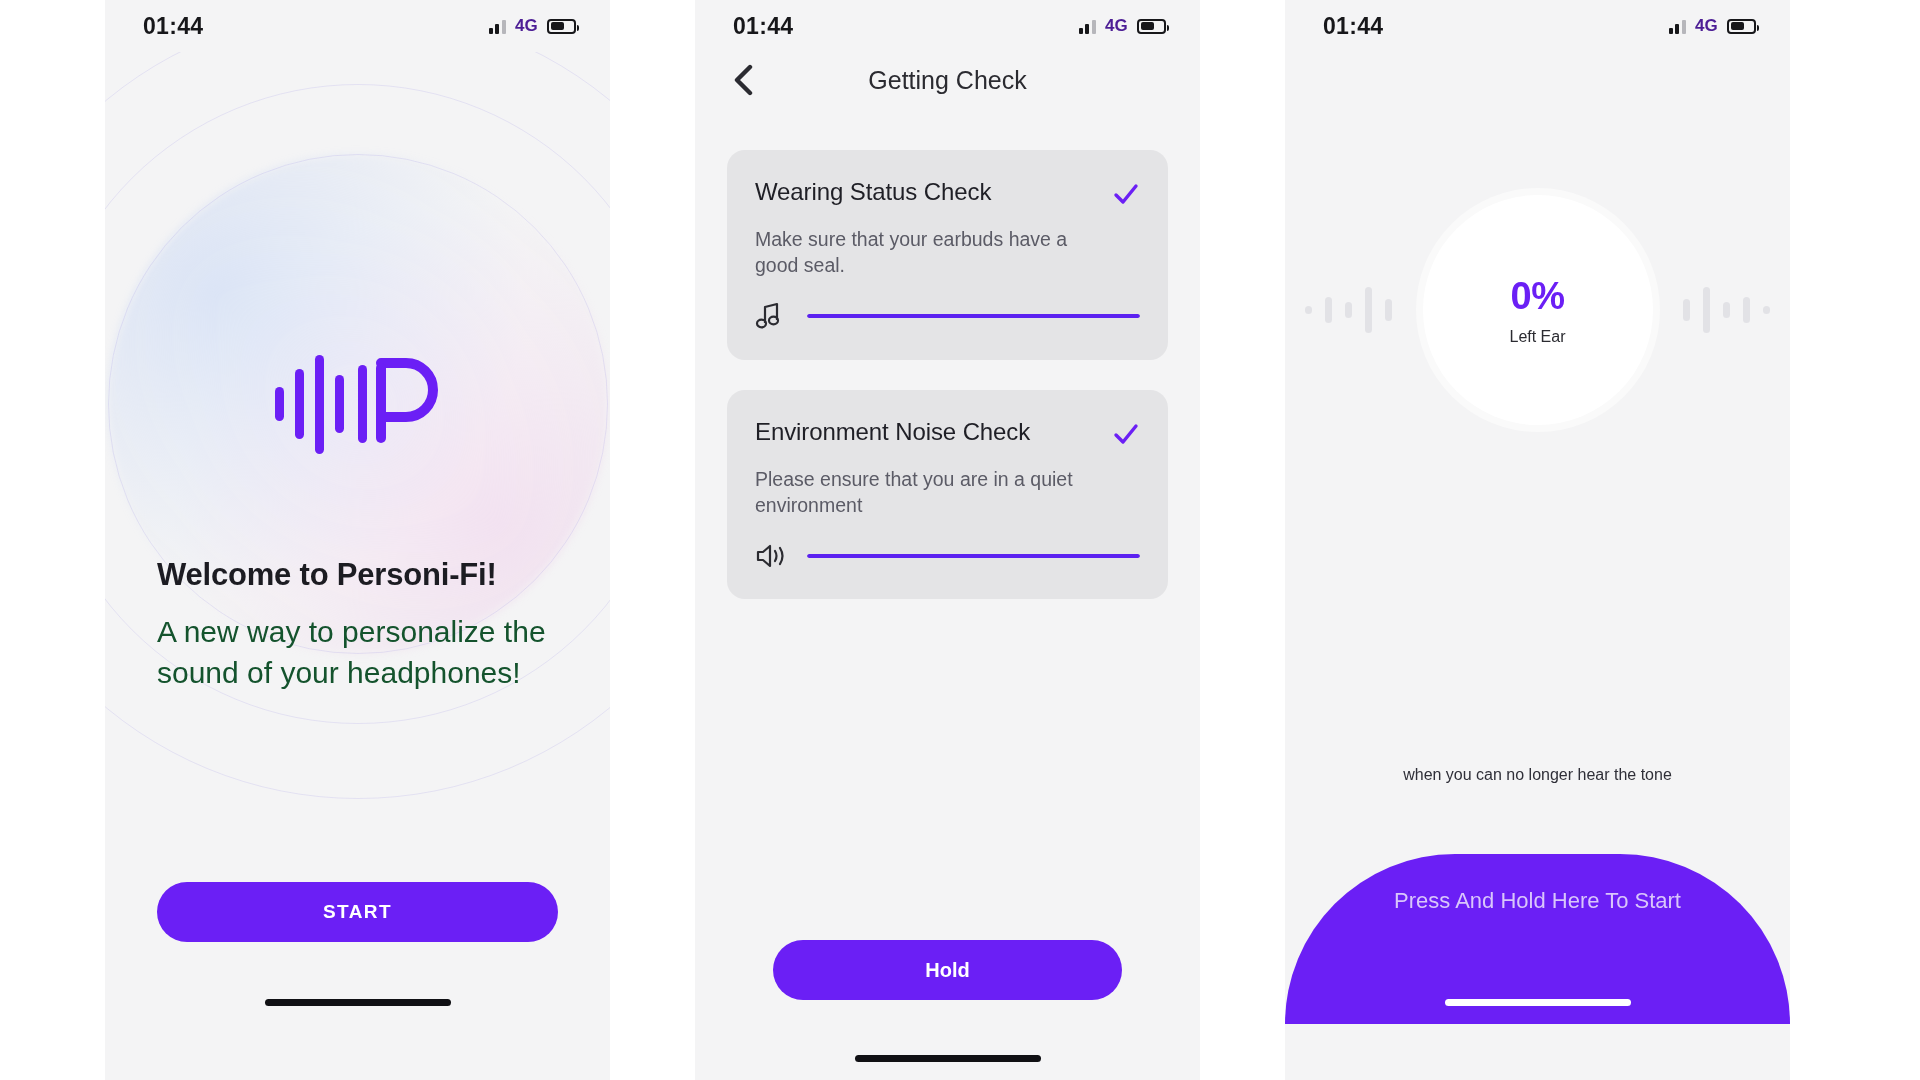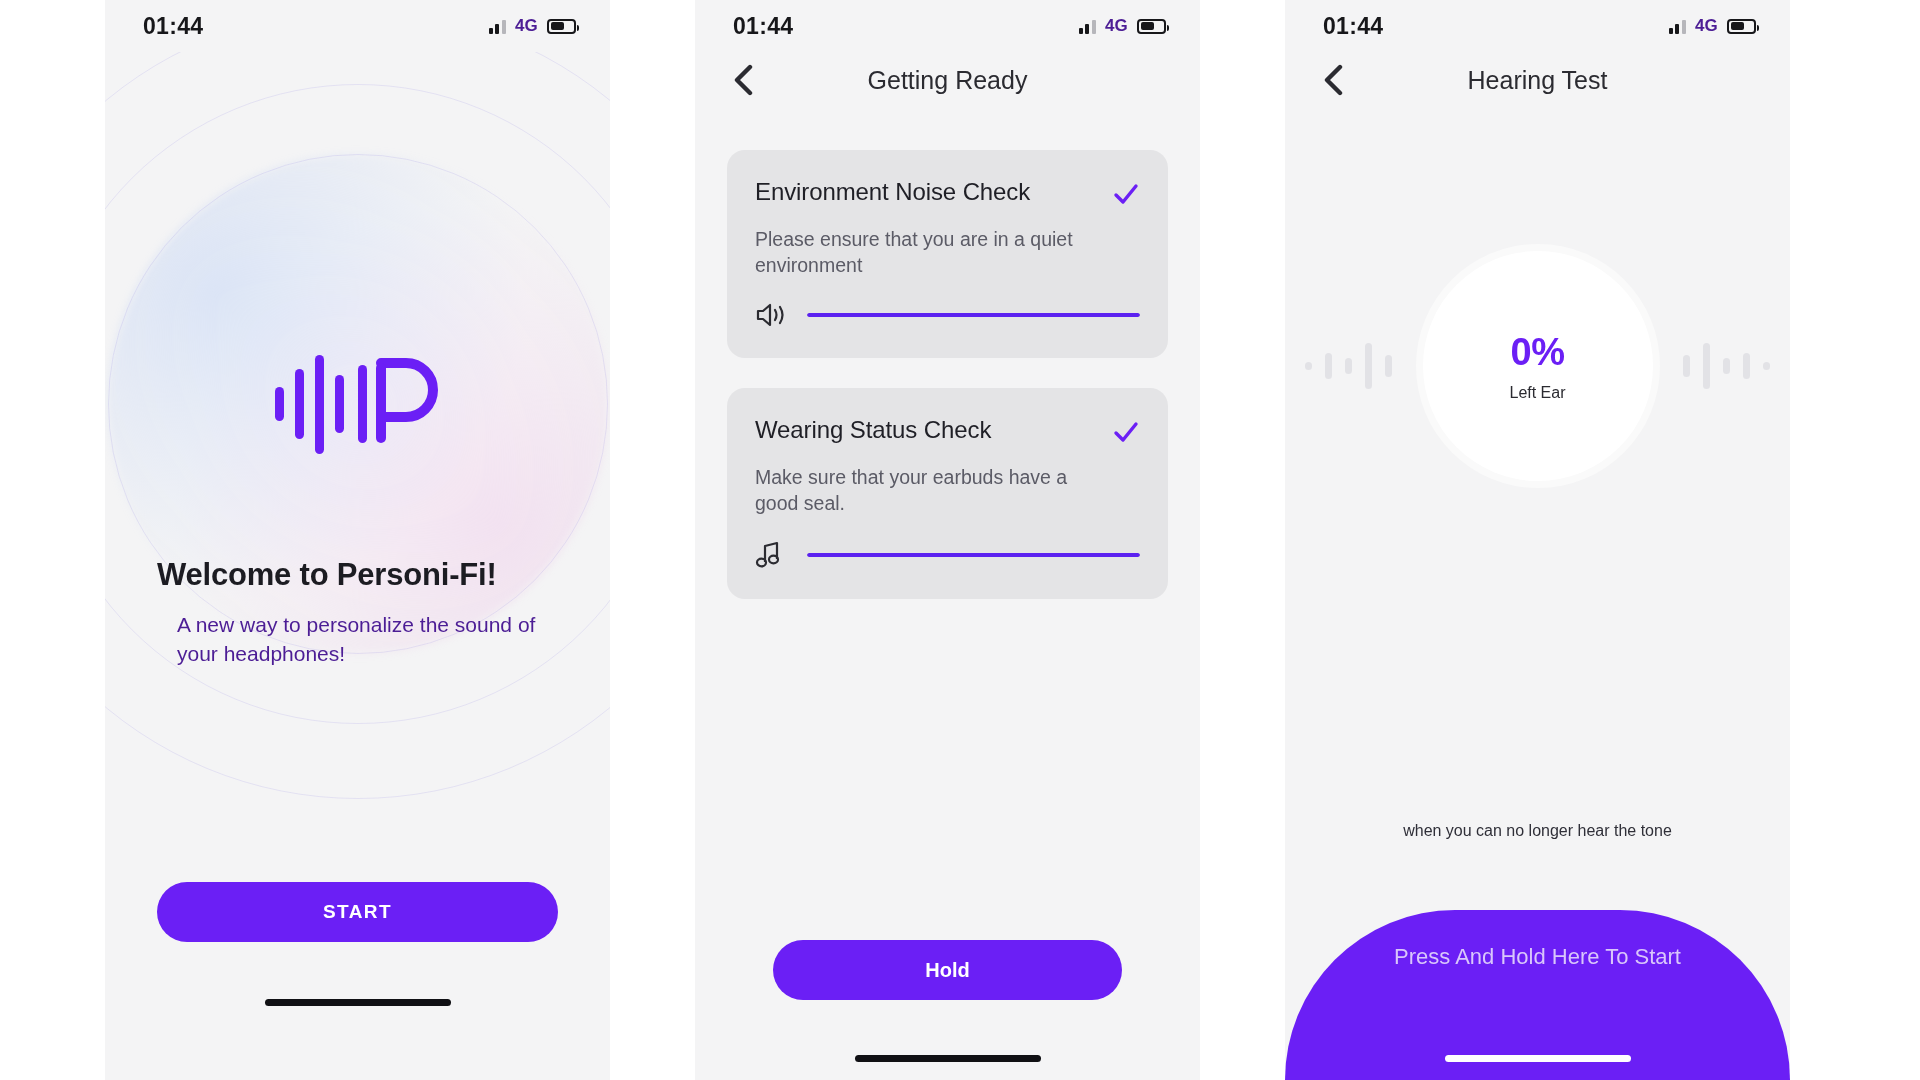--- a/index.html
+++ b/index.html
@@ -120,24 +120,23 @@
     top:505px;
   }
   .welcome h1 {
     font-size:31px;
     font-weight:700;
     color:#1c1c22;
     letter-spacing:-.2px;
     margin-bottom:18px;
   }
   .welcome p {
-    font-size:21px;
+    font-size:30px;
     line-height:1.37;
-    color:#4c1d95;
-    margin-left:20px;
+    color:#14532d;
   }
   .cta-wrap {
     position:absolute;
     left:52px; right:52px;
     bottom:82px;
   }
   .btn-primary {
     display:block;
     width:100%;
     height:60px;
@@ -351,24 +350,48 @@
           </div>
       </div>
     </div>
 
     <div class="navbar">
       <div class="back">
         <svg width="20" height="32" viewBox="0 0 20 32">
           <path d="M17 3 L4 16 L17 29" fill="none" stroke="#2b2b31" stroke-width="4.4" stroke-linecap="round" stroke-linejoin="round"></path>
         </svg>
       </div>
-      <div class="nav-title">Getting Ready</div>
+      <div class="nav-title">Getting Check</div>
     </div>
 
     <div class="s2-body">
+
+      <div class="check-card">
+        <div class="check-head">
+          <div class="check-title">Wearing Status Check</div>
+          <div class="tick">
+            <svg width="28" height="28" viewBox="0 0 28 28">
+              <path d="M4 15 L11 22 L24 6" fill="none" stroke="#6b1ff5" stroke-width="3.4" stroke-linecap="round" stroke-linejoin="round"></path>
+            </svg>
+          </div>
+        </div>
+        <div class="check-sub">Make sure that your earbuds have a good seal.</div>
+        <div class="check-row">
+          <div class="check-icon">
+            <svg width="26" height="28" viewBox="0 0 26 28">
+              <path d="M10 21 V5 L22 2 v16" fill="none" stroke="#2b2b31" stroke-width="2.2" stroke-linejoin="round"></path>
+              <ellipse cx="6.5" cy="21.5" rx="4.5" ry="3.8" fill="none" stroke="#2b2b31" stroke-width="2.2"></ellipse>
+              <ellipse cx="18.5" cy="18.5" rx="4.5" ry="3.8" fill="none" stroke="#2b2b31" stroke-width="2.2"></ellipse>
+            </svg>
+          </div>
+          <div class="progress-track">
+            <div class="progress-fill" style="width:100%"></div>
+          </div>
+        </div>
+      </div>
 
       <div class="check-card">
         <div class="check-head">
           <div class="check-title">Environment Noise Check</div>
           <div class="tick">
             <svg width="28" height="28" viewBox="0 0 28 28">
               <path d="M4 15 L11 22 L24 6" fill="none" stroke="#6b1ff5" stroke-width="3.4" stroke-linecap="round" stroke-linejoin="round"></path>
             </svg>
           </div>
         </div>
@@ -380,44 +403,20 @@
               <path d="M20 8 q3 5 0 10" fill="none" stroke="#2b2b31" stroke-width="2.2" stroke-linecap="round"></path>
               <path d="M25 5 q5 8 0 16" fill="none" stroke="#2b2b31" stroke-width="2.2" stroke-linecap="round"></path>
             </svg>
           </div>
           <div class="progress-track">
             <div class="progress-fill" style="width:100%"></div>
           </div>
         </div>
       </div>
 
-      <div class="check-card">
-        <div class="check-head">
-          <div class="check-title">Wearing Status Check</div>
-          <div class="tick">
-            <svg width="28" height="28" viewBox="0 0 28 28">
-              <path d="M4 15 L11 22 L24 6" fill="none" stroke="#6b1ff5" stroke-width="3.4" stroke-linecap="round" stroke-linejoin="round"></path>
-            </svg>
-          </div>
-        </div>
-        <div class="check-sub">Make sure that your earbuds have a good seal.</div>
-        <div class="check-row">
-          <div class="check-icon">
-            <svg width="26" height="28" viewBox="0 0 26 28">
-              <path d="M10 21 V5 L22 2 v16" fill="none" stroke="#2b2b31" stroke-width="2.2" stroke-linejoin="round"></path>
-              <ellipse cx="6.5" cy="21.5" rx="4.5" ry="3.8" fill="none" stroke="#2b2b31" stroke-width="2.2"></ellipse>
-              <ellipse cx="18.5" cy="18.5" rx="4.5" ry="3.8" fill="none" stroke="#2b2b31" stroke-width="2.2"></ellipse>
-            </svg>
-          </div>
-          <div class="progress-track">
-            <div class="progress-fill" style="width:100%"></div>
-          </div>
-        </div>
-      </div>
-
       <div class="s2-cta">
         <button class="btn-next">Hold</button>
       </div>
 
       <div class="home-indicator"></div>
     </div>
   </div>
 
   <div class="phone gap"></div>
 
@@ -431,28 +430,20 @@
             <i></i>
             <i></i>
           </div>
         <div class="net">4G</div>
         <div class="battery">
             <b style="width:62%"></b>
           </div>
       </div>
     </div>
 
-    <div class="navbar">
-      <div class="back">
-        <svg width="20" height="32" viewBox="0 0 20 32">
-          <path d="M17 3 L4 16 L17 29" fill="none" stroke="#2b2b31" stroke-width="4.4" stroke-linecap="round" stroke-linejoin="round"></path>
-        </svg>
-      </div>
-      <div class="nav-title">Hearing Test</div>
-    </div>
 
     <div class="s3-body">
 
       <div class="eq left">
         <span style="height:8px"></span>
         <span style="height:26px"></span>
         <span style="height:16px"></span>
         <span style="height:46px"></span>
         <span style="height:22px"></span>
       </div>

